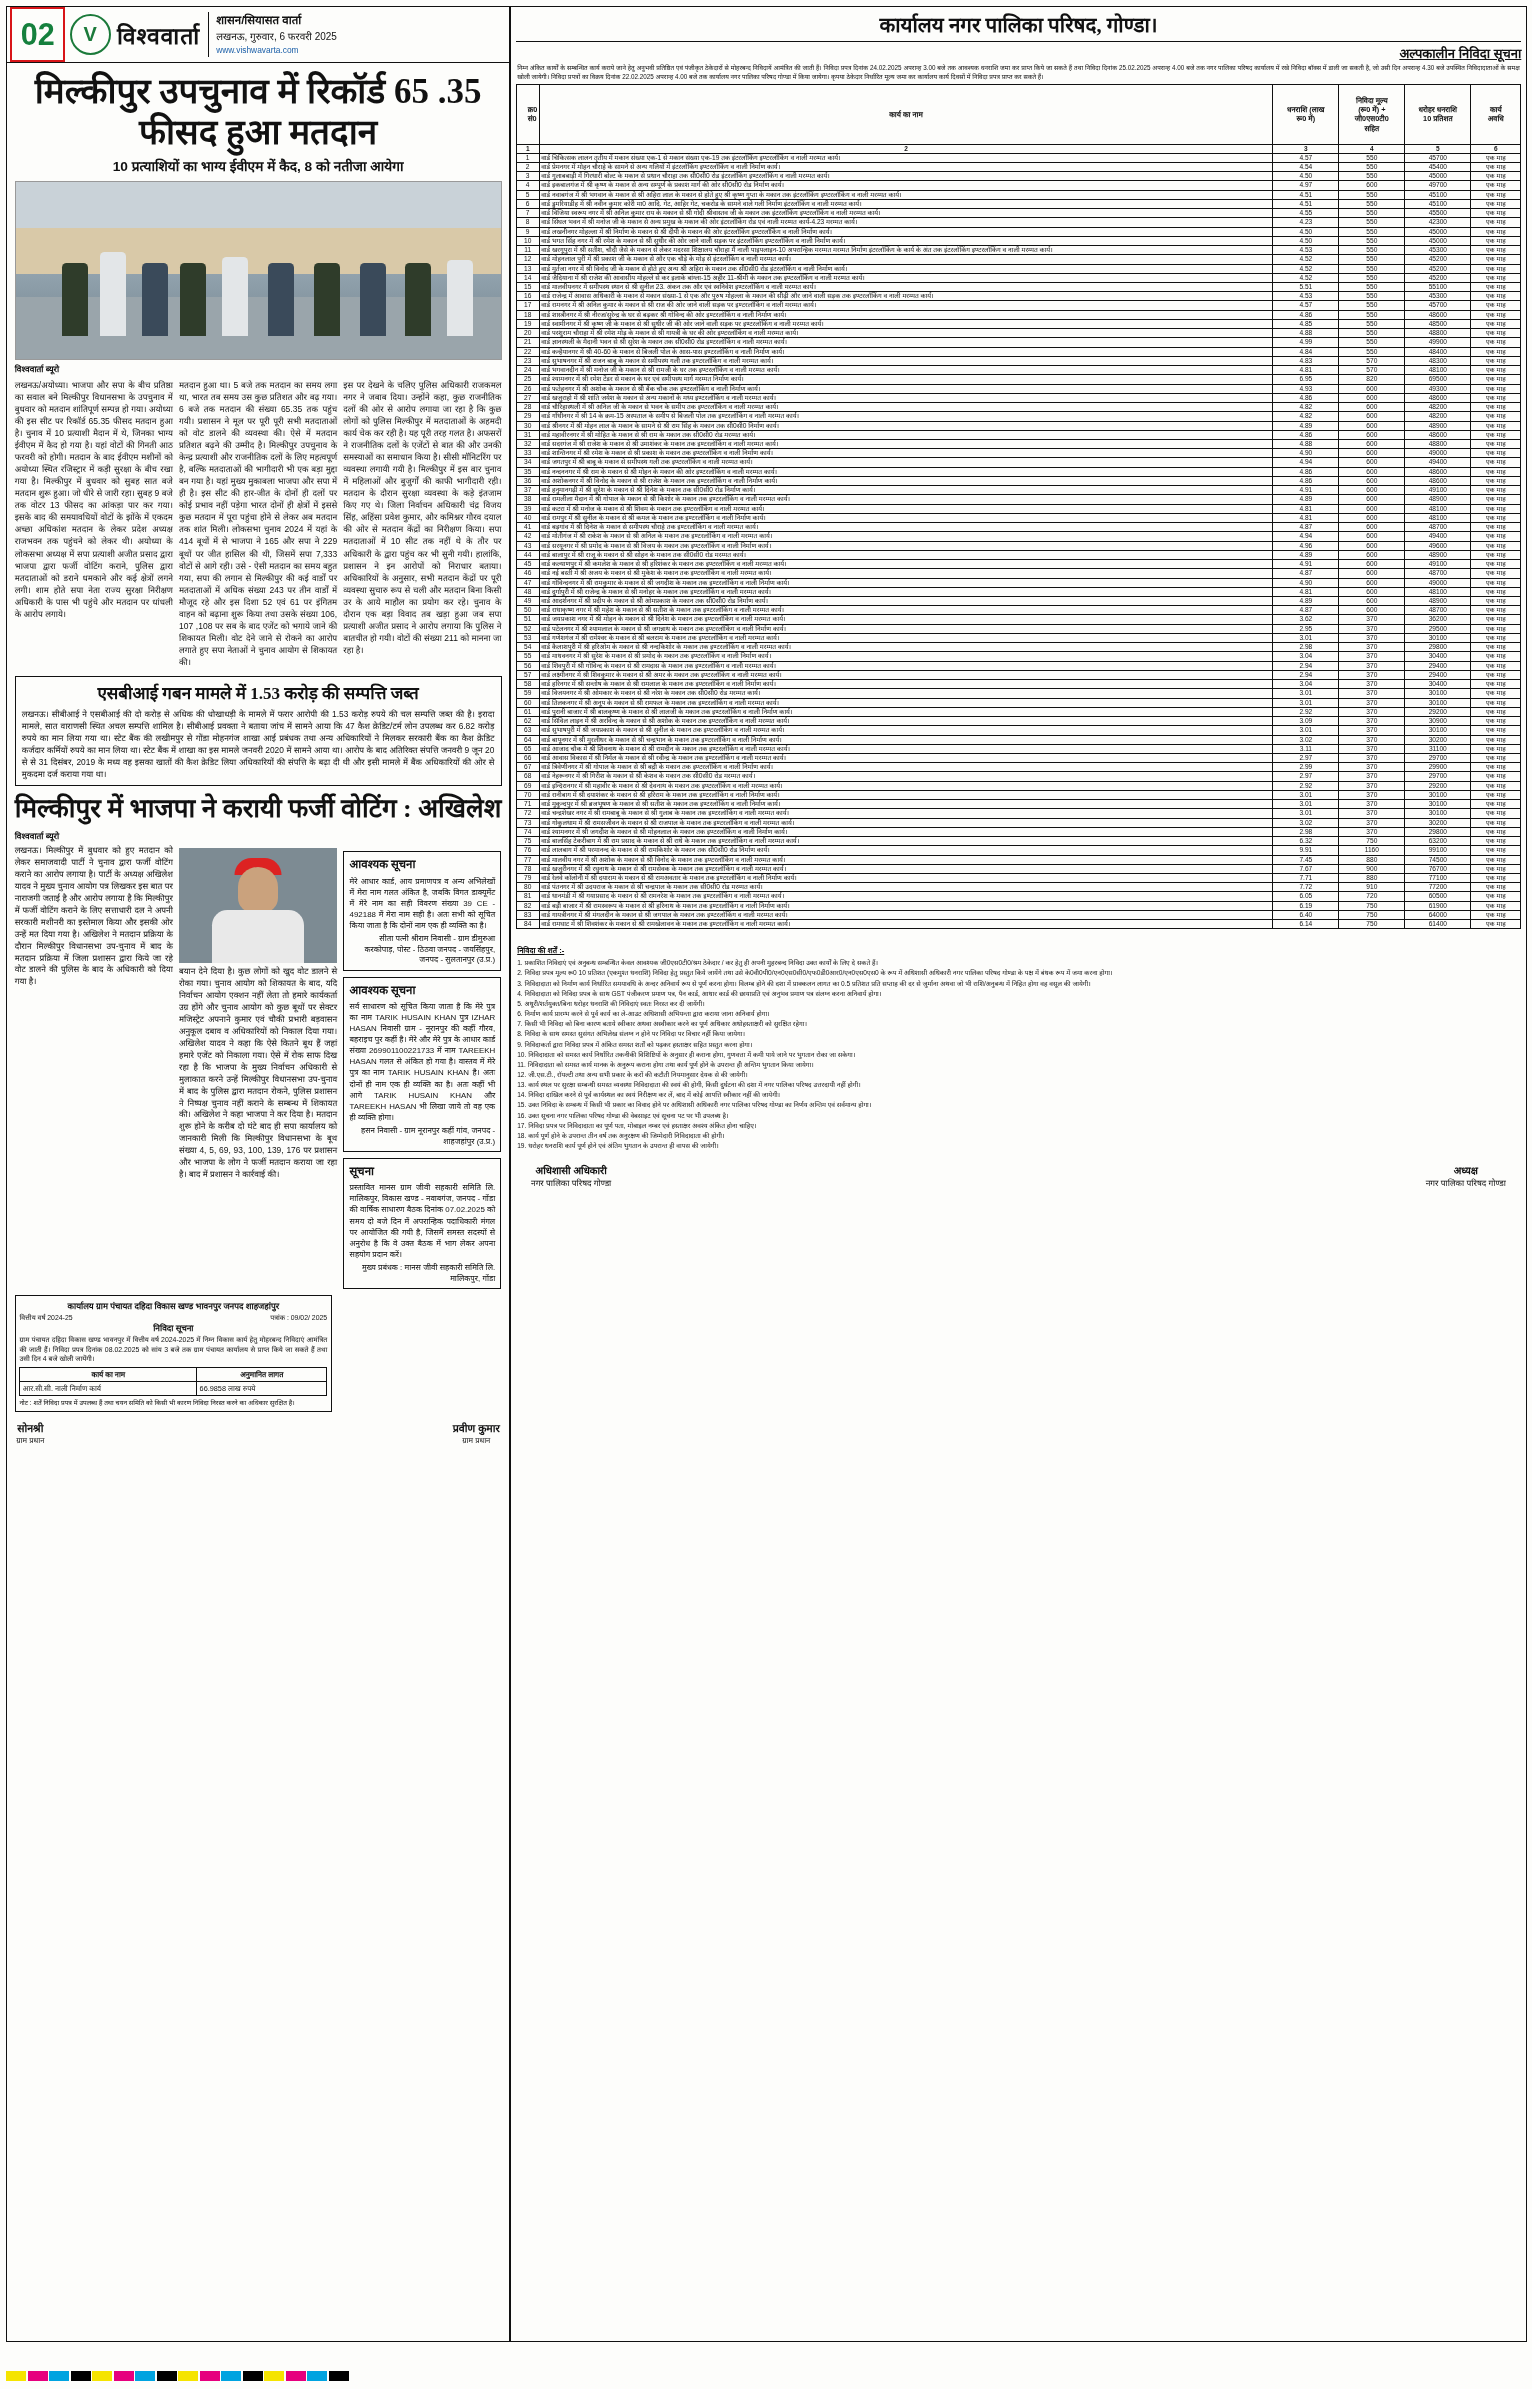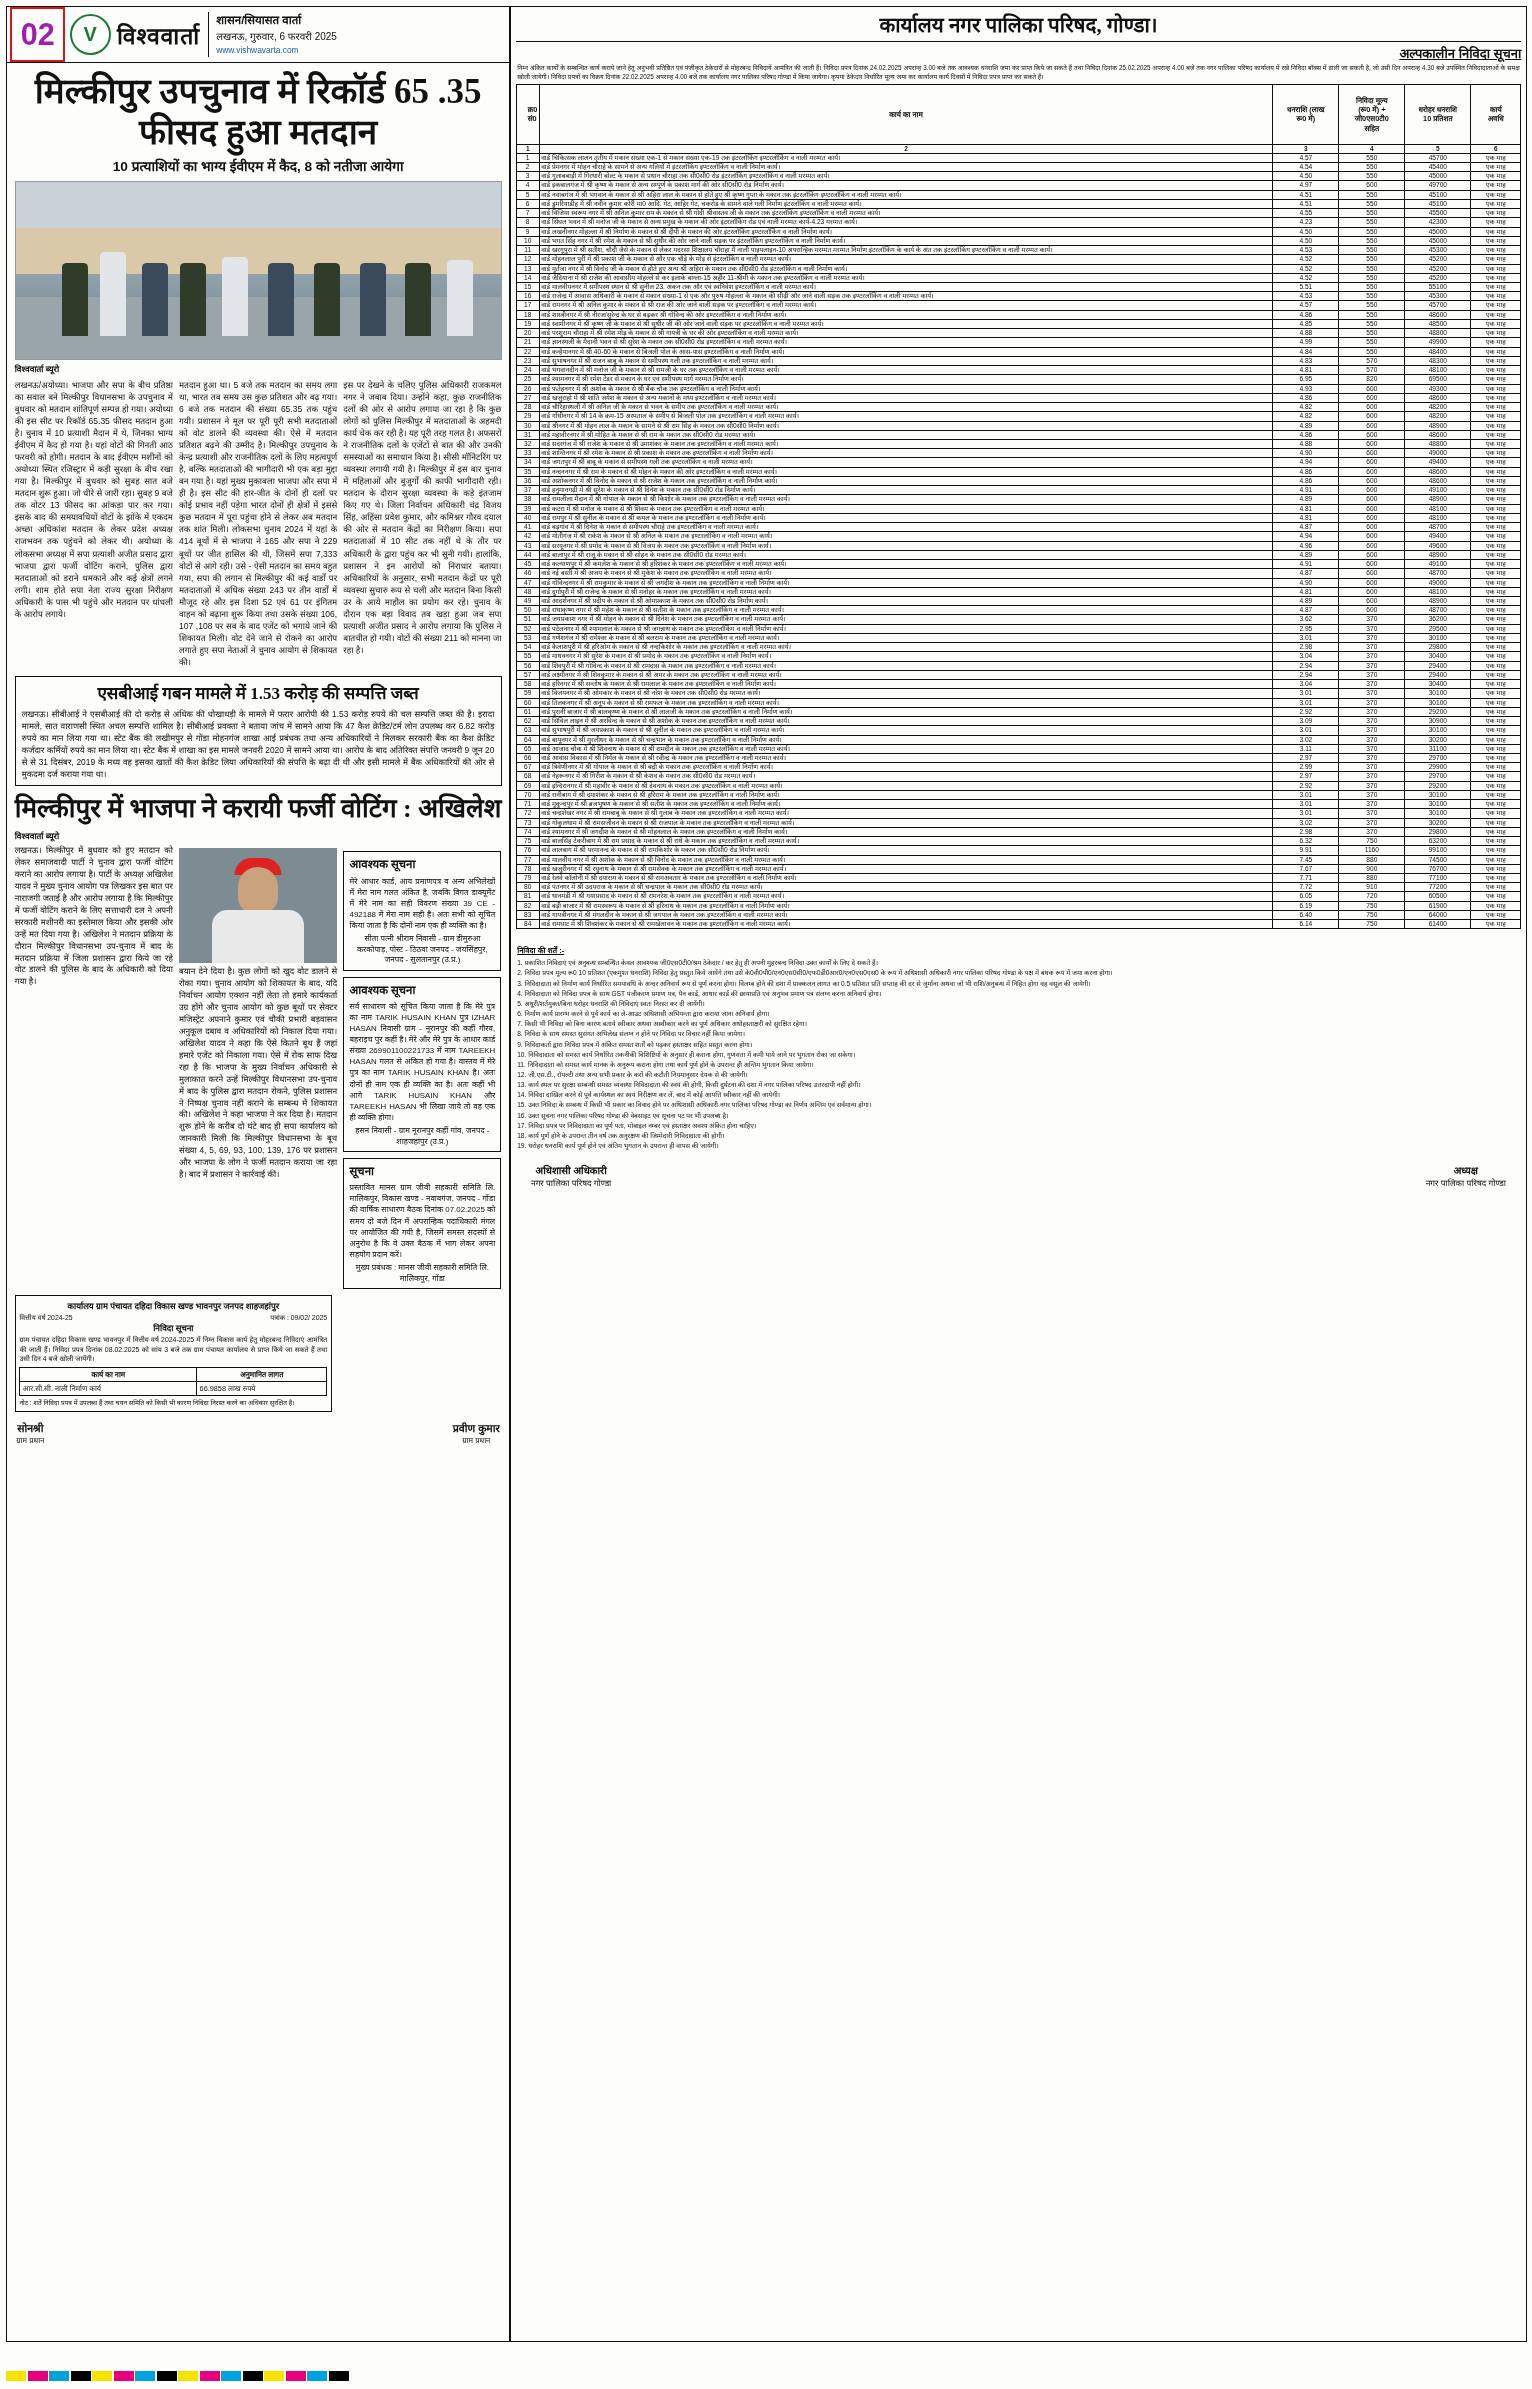--- a/index.html
+++ b/index.html
@@ -11,21 +11,21 @@
     color:#111;
     position:relative;
   }
   .page { width:1533px; height:2389px; position:relative; padding:6.1px; }
   .frame { border:1.5px solid #111; width:100%; height:2336px; display:flex; }
 
   
   .left { width:504px; border-right:2.3px solid #111; padding:0; position:relative; }
   .masthead { display:flex; align-items:center; border-bottom:1.5px solid #111; height:56px; }
   .pageno-box { width:55px; height:55px; border:2.3px solid #d81418; margin:3.1px 4.6px 3.1px 3.1px;
-      display:flex; align-items:center; justify-content:center; font-size:30.5px; font-weight:bold; color:#a21caf; }
+      display:flex; align-items:center; justify-content:center; font-size:30.5px; font-weight:bold; color:#15803d; }
   .logo-circle { width:41px; height:41px; border-radius:50%; border:2.3px solid #1b7a3a; display:flex;
       align-items:center; justify-content:center; color:#1b7a3a; font-weight:bold; font-size:20px; margin-right:6.1px;}
   .brand { font-family:"Liberation Serif", serif; font-weight:bold; font-size:23px; letter-spacing:0.8px; }
   .mast-right { border-left:0.8px solid #111; padding-left:7.6px; margin-left:7.6px; font-size:10px; line-height:1.5;}
   .mast-right b{font-size:11.5px;text-align:center;}
   .site { color:#1b5fa8; font-size:8.4px; }
 
   h1.headline { font-family:"Liberation Serif", serif; font-size:35px; line-height:1.15; font-weight:bold;
       text-align:center; margin:9.2px 7.6px 3.1px 7.6px; }
   .subhead { text-align:center; font-size:13.7px; font-weight:bold; margin:3.1px 7.6px 6.1px; }
@@ -51,21 +51,21 @@
   .mixed { display:flex; gap:6.1px; padding:0 7.6px; }
   .mixed .c { width:33.33%; font-size:8.4px; line-height:1.42; text-align:justify;}
   .portrait { width:100%; height:115px; background:#7d8b93; margin:3.1px 0; position:relative; overflow:hidden;}
   .portrait .head{position:absolute;left:50%;top:18.3px;transform:translateX(-50%);width:40px;height:46px;background:#caa27d;border-radius:20px 20px 15.3px 15.3px;}
   .portrait .cap{position:absolute;left:50%;top:9.2px;transform:translateX(-50%);width:47px;height:17px;background:#d22;border-radius:23px 23px 0 0;}
   .portrait .body{position:absolute;left:50%;bottom:0;transform:translateX(-50%);width:92px;height:53px;background:#e9e9e9;border-radius:15.3px 15.3px 0 0;}
 
   .notice-box { border:1.5px solid #111; margin:6.1px 0; padding:3.8px 5.3px; }
   .notice-box h4 { text-align:left; font-size:11.5px; margin:0 0 3.1px; font-family:"Liberation Serif",serif;}
   .notice-box p { font-size:7.9px; line-height:1.4; text-align:justify; margin:0 0 3.1px;}
-  .notice-box .sign { font-size:7.9px; text-align:center; line-height:1.35;}
+  .notice-box .sign { font-size:7.9px; text-align:right; line-height:1.35;}
 
   .bottom-left { display:flex; gap:6.1px; padding:0 7.6px 6.1px; align-items:flex-start;}
   .tender-mini { border:1.5px solid #111; padding:3.8px; width:66%; font-size:7.6px;}
   .tender-mini h5{text-align:center;font-size:8.4px;margin:0 0 2.3px;}
   .tender-mini table{width:100%;border-collapse:collapse;font-size:7.3px;}
   .tender-mini td,.tender-mini th{border:0.8px solid #111;padding:1.5px 2.3px;}
   .mini-side { width:34%; font-size:7.6px; line-height:1.4;}
   .sign-row { display:flex; justify-content:space-between; padding:3.1px 9.2px 0; font-size:10px; font-weight:bold;}
   .sign-row span{display:block;font-size:7.6px;font-weight:normal;text-align:center;}
 

